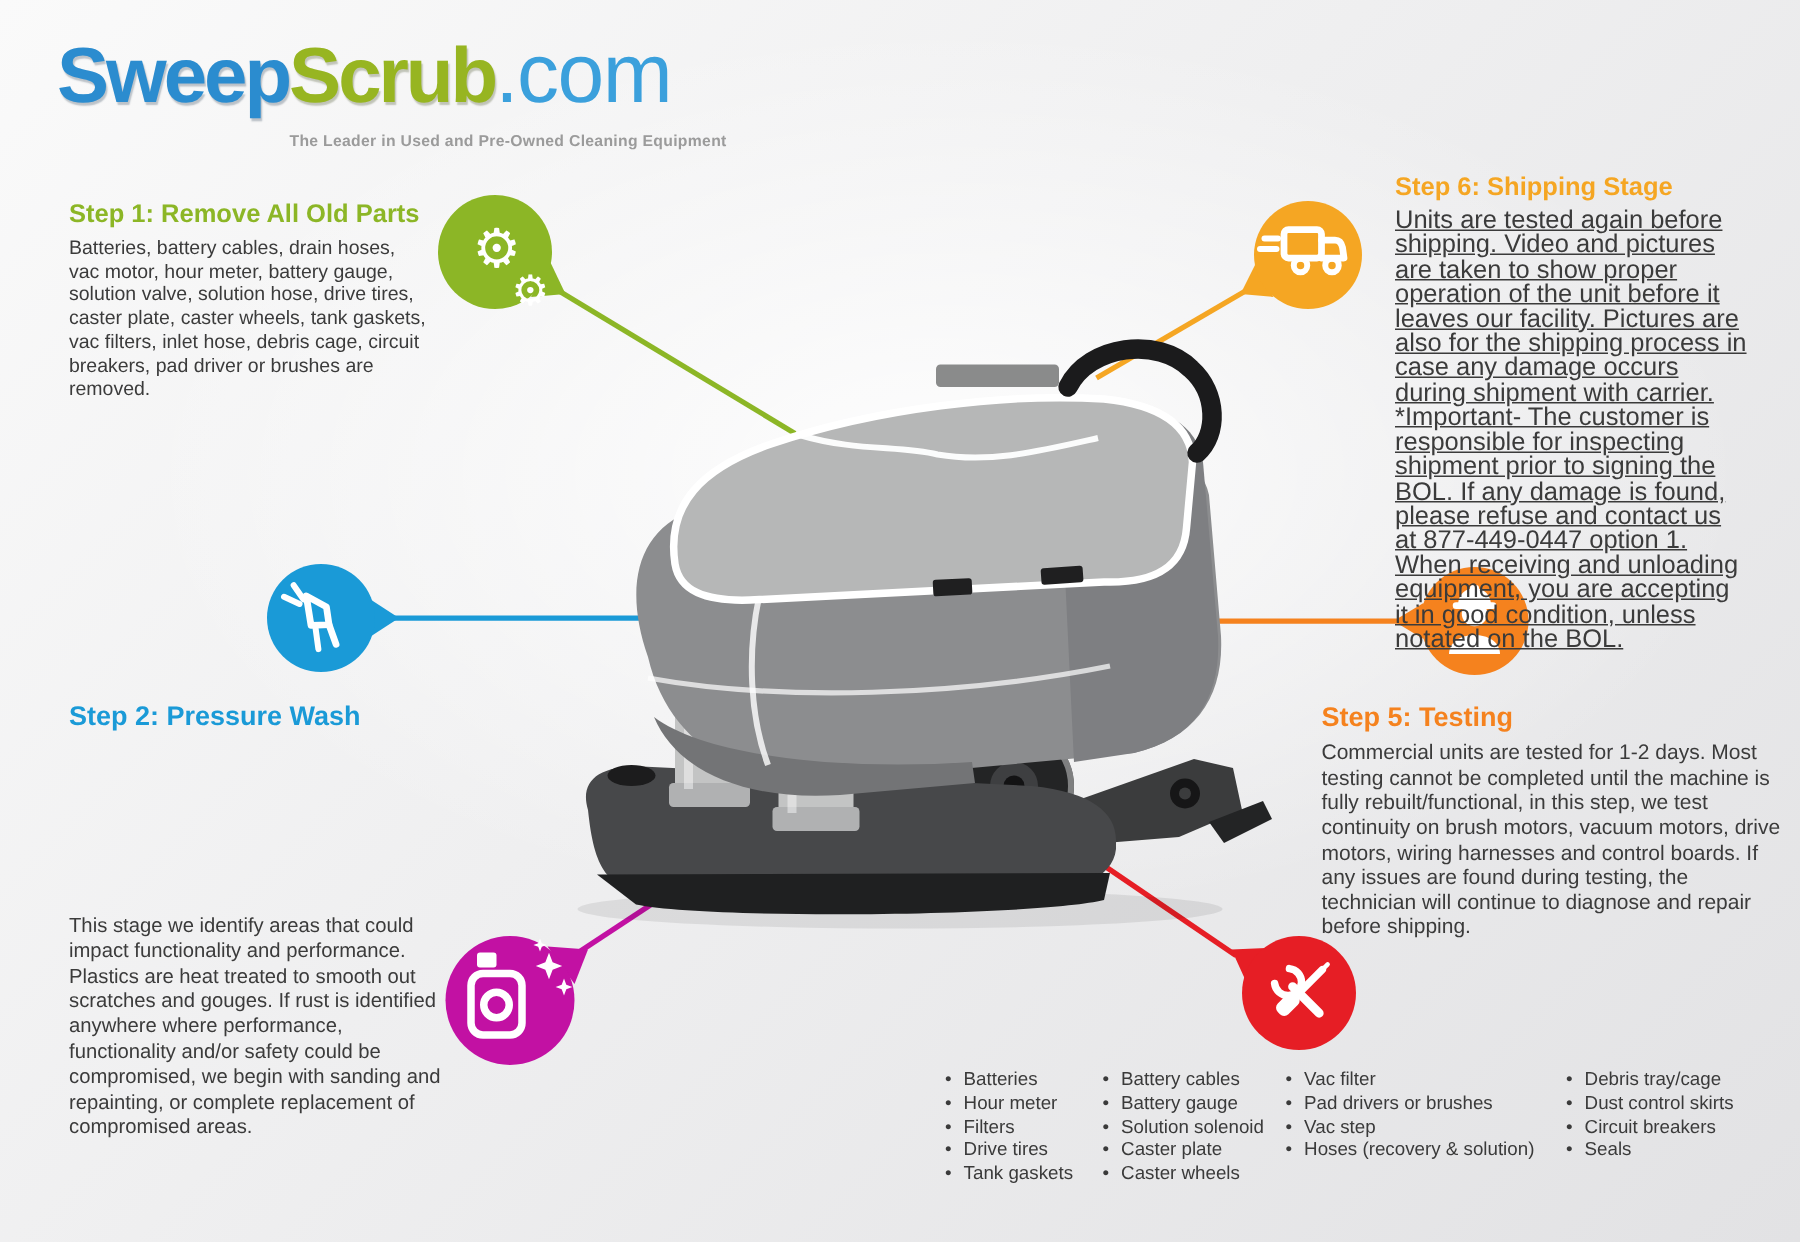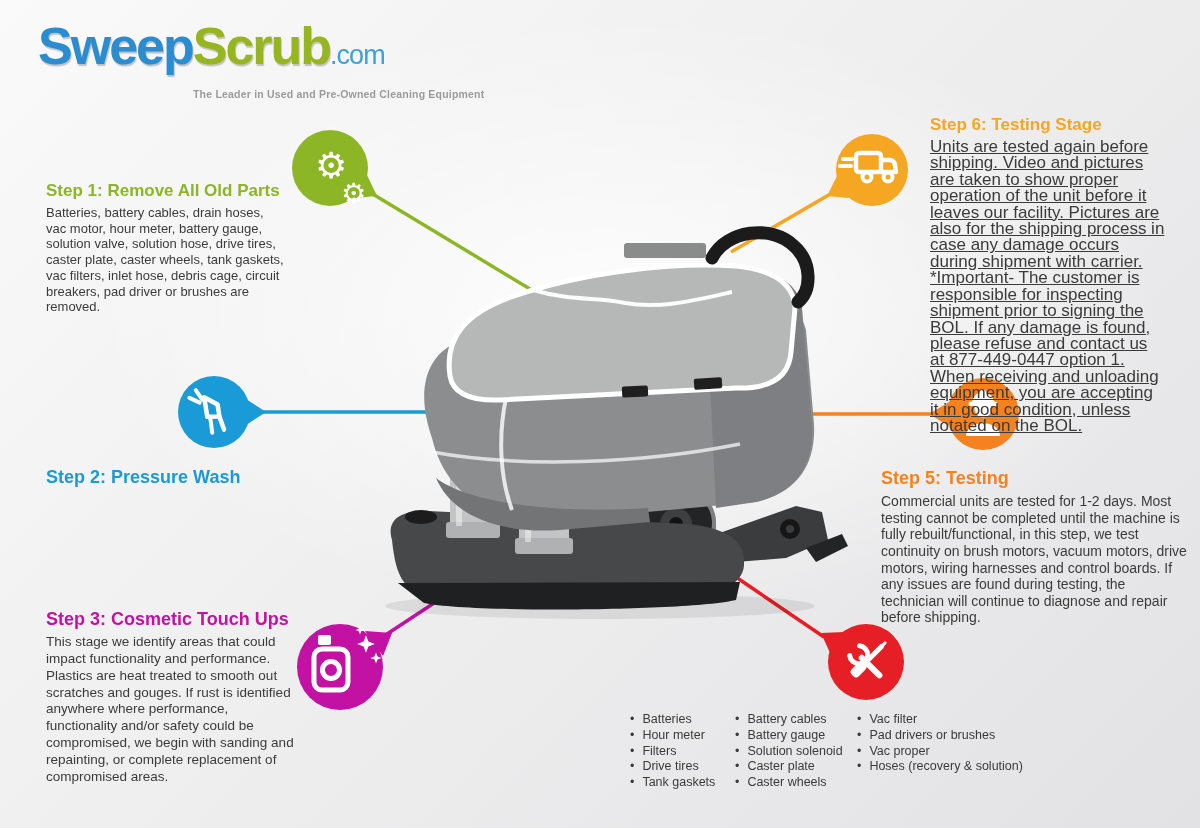--- a/index.html
+++ b/index.html
@@ -6,32 +6,32 @@
   body{width:1200px;height:828px;overflow:hidden;font-family:"Liberation Sans",sans-serif;}
   .canvas{position:relative;width:1200px;height:828px;
     background:
       radial-gradient(ellipse 900px 500px at 52% 38%, rgba(255,255,255,.9) 0%, rgba(255,255,255,0) 60%),
       linear-gradient(135deg,#fafafa 0%,#efeff0 45%,#e2e2e4 100%);
   }
   
   .logo{position:absolute;left:38px;top:16px;letter-spacing:-2px;white-space:nowrap;}
   .logo .p1{font-size:52px;font-weight:bold;color:#2b8ccf;text-shadow:1px 2px 1px rgba(50,70,90,.30);}
   .logo .p2{font-size:52px;font-weight:bold;color:#97b521;text-shadow:1px 2px 1px rgba(70,80,40,.30);}
-  .logo .p3{font-size:27px;font-weight:normal;color:#3ba0dc;letter-spacing:-1px;}
+  .logo .p3{font-size:56px;font-weight:normal;color:#3ba0dc;letter-spacing:-1px;}
   .tagline{position:absolute;left:193px;top:88px;font-size:10.5px;font-weight:bold;color:#9b9b9b;letter-spacing:.2px;}
   .titleblock{position:absolute;right:45px;top:12px;text-align:right;}
   .title{font-size:45px;font-weight:bold;color:#121212;letter-spacing:0;
          text-shadow:.6px 0 #121212,-.6px 0 #121212,0 .4px #121212;}
   .subtitle{margin-top:7px;font-size:20px;color:#2c2c2c;letter-spacing:.9px;}
   
   .step{position:absolute;}
   .step-heading{margin:0 0 4px 0;font-weight:bold;white-space:pre-line;line-height:1.18;}
   .step-body{margin:0;color:#3b3b3b;}
   .step1{left:46px;top:133px;width:240px;}
-  .step1 .step-heading{font-size:17px;margin-top:48px;}
+  .step1 .step-heading{font-size:17px;}
   .step1 .step-body{font-size:13px;line-height:15.7px;}
   .step2{left:46px;top:467px;width:372px;}
   .step2 .step-heading{font-size:18px;}
   .step2 .step-body{font-size:14px;line-height:16.3px;}
   .step3{left:46px;top:609px;width:252px;}
   .step3 .step-heading{font-size:18px;}
   .step3 .step-body{font-size:13.5px;line-height:16.8px;}
   .step4{left:930px;top:651px;width:262px;}
   .step4 .step-heading{font-size:17.5px;line-height:1.3;}
   .step5{left:881px;top:468px;width:310px;}
@@ -199,49 +199,54 @@
   <div class="step step1">
     <h2 class="step-heading" style="color: rgb(140, 182, 38);">Step 1: Remove All Old Parts</h2>
     <p class="step-body">Batteries, battery cables, drain hoses, vac motor, hour meter, battery gauge, solution valve, solution hose, drive tires, caster plate, caster wheels, tank gaskets, vac filters, inlet hose, debris cage, circuit breakers, pad driver or brushes are removed.</p>
   </div>
 
   <div class="step step2">
     <h2 class="step-heading" style="color: rgb(26, 154, 215);">Step 2: Pressure Wash</h2>
   </div>
 
   <div class="step step3">
-    <h2 class="step-heading" style="color: rgb(194, 17, 163);">Step 3: Cosmetic Touch Ups</h2>
     <p class="step-body">This stage we identify areas that could impact functionality and performance. Plastics are heat treated to smooth out scratches and gouges. If rust is identified anywhere where performance, functionality and/or safety could be compromised, we begin with sanding and repainting, or complete replacement of compromised areas.</p>
   </div>
 
 
   <div class="step step5">
     <h2 class="step-heading" style="color: rgb(245, 130, 30);">Step 5: Testing</h2>
     <p class="step-body">Commercial units are tested for 1-2 days. Most testing cannot be completed until the machine is fully rebuilt/functional, in this step, we test continuity on brush motors, vacuum motors, drive motors, wiring harnesses and control boards. If any issues are found during testing, the technician will continue to diagnose and repair before shipping.</p>
   </div>
 
   <div class="step step6">
-    <h2 class="step-heading" style="color: rgb(245, 166, 35);">Step 6: Testing Stage</h2>
+    <h2 class="step-heading" style="color: rgb(245, 166, 35);">Step 6: Shipping Stage</h2>
     <p class="step-body">Units are tested again before shipping. Video and pictures are taken to show proper operation of the unit before it leaves our facility. Pictures are also for the shipping process in case any damage occurs during shipment with carrier. *Important- The customer is responsible for inspecting shipment prior to signing the BOL. If any damage is found, please refuse and contact us at 877-449-0447 option 1. When receiving and unloading equipment, you are accepting it in good condition, unless notated on the BOL.</p>
   </div>
 
   <ul class="parts-col pc1">
     <li>Batteries</li>
     <li>Hour meter</li>
     <li>Filters</li>
     <li>Drive tires</li>
     <li>Tank gaskets</li>
   </ul>
   <ul class="parts-col pc2">
     <li>Battery cables</li>
     <li>Battery gauge</li>
     <li>Solution solenoid</li>
     <li>Caster plate</li>
     <li>Caster wheels</li>
   </ul>
   <ul class="parts-col pc3">
     <li>Vac filter</li>
     <li>Pad drivers or brushes</li>
-    <li>Vac proper</li>
+    <li>Vac step</li>
     <li>Hoses (recovery &amp; solution)</li>
   </ul>
+  <ul class="parts-col pc4">
+    <li>Debris tray/cage</li>
+    <li>Dust control skirts</li>
+    <li>Circuit breakers</li>
+    <li>Seals</li>
+  </ul>
 
 </div>
 
 </body></html>

